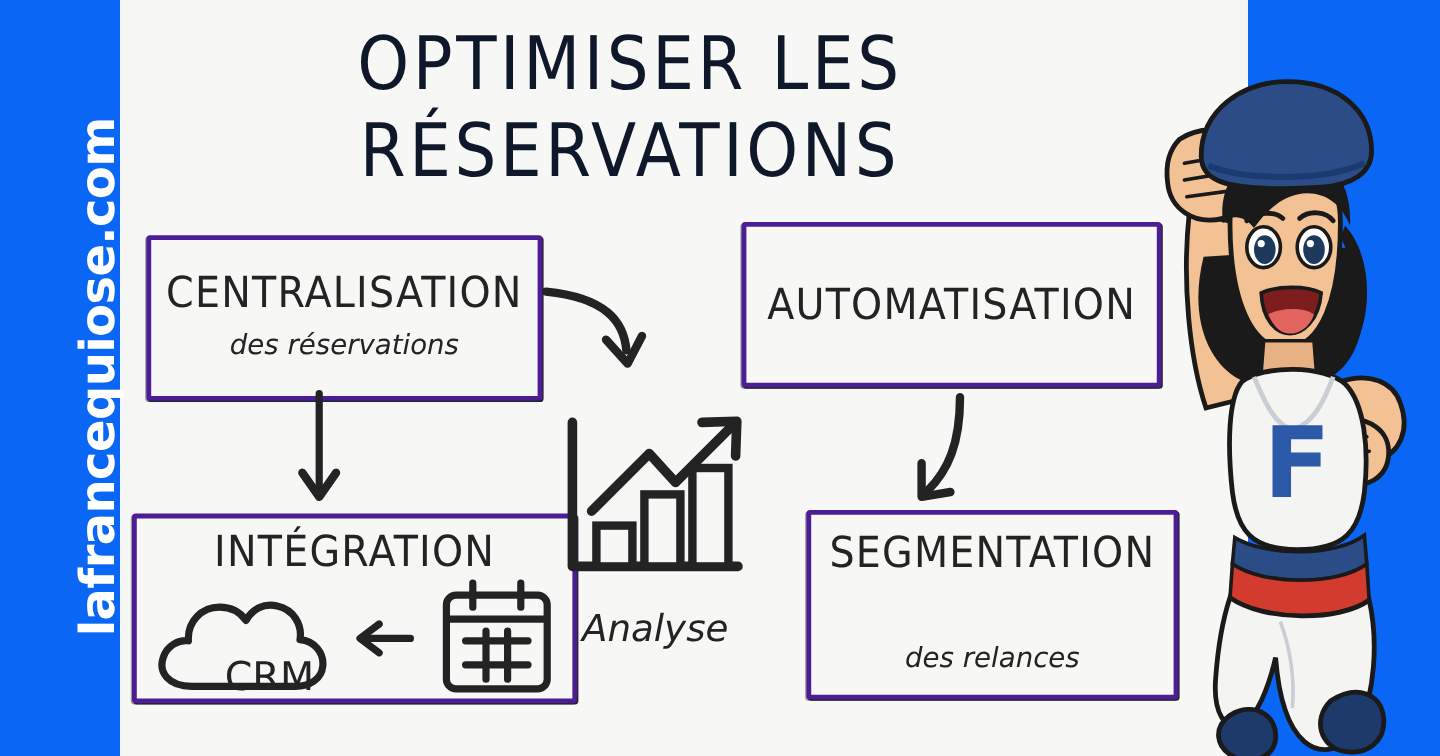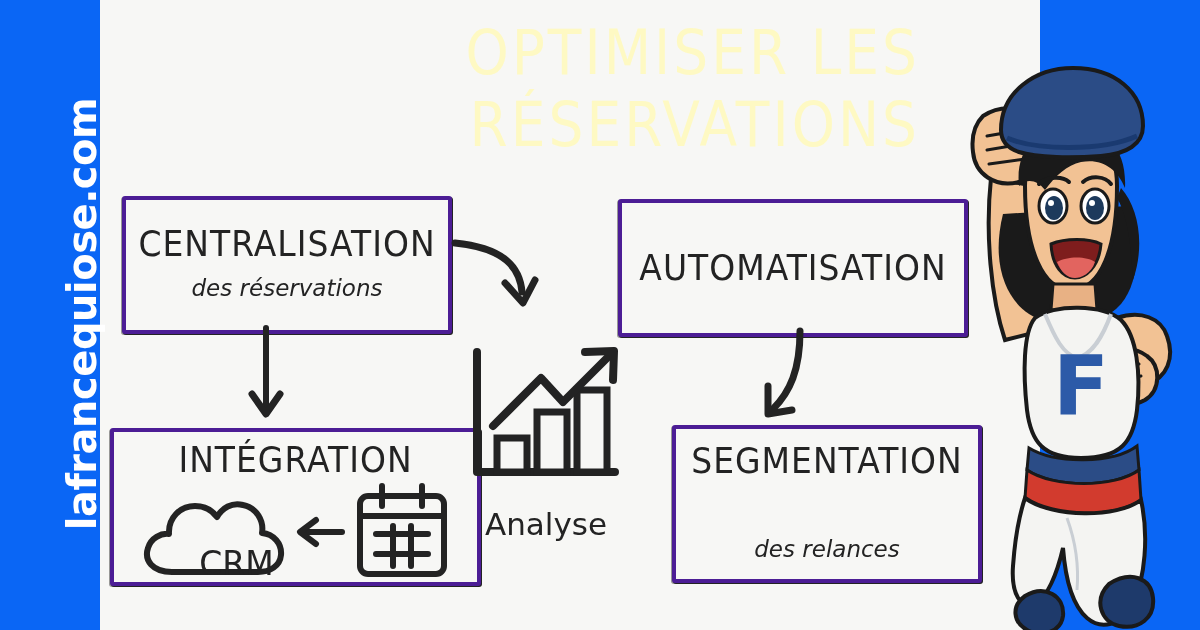--- a/index.html
+++ b/index.html
@@ -22,22 +22,22 @@
     color:#FFFFFF;
     font-family:"DejaVu Sans", sans-serif;
     font-weight:bold;font-size:40px;letter-spacing:-0.5px;
     text-align:center;line-height:64px;
     z-index:7;white-space:nowrap;
   }
 
   
   .title{
     position:absolute;left:130px;top:22px;width:790px;
-    text-align:right;z-index:4;
-    color:#fef9c3;
+    text-align:center;z-index:4;
+    color:#0f172a;
     font-family:"DejaVu Sans", sans-serif;
     font-weight:normal;
   }
   .title-l1,.title-l2{
     display:block;font-size:55px;line-height:62px;letter-spacing:3px;
     font-weight:500;
     transform:scaleY(1.12);
   }
   .title-l2{margin-top:10px;}
 
@@ -55,40 +55,40 @@
     font-weight:500;transform:scaleY(1.08);
     white-space:nowrap;
   }
   .box .sub{
     font-size:23px;line-height:34px;margin-top:9px;
     font-style:italic;font-weight:500;
     white-space:nowrap;
   }
 
   #box-centralisation{left:122px;top:196px;width:322px;height:130px;}
-  #box-automatisation{left:618px;top:199px;width:342px;height:130px;}
+  #box-automatisation{left:618px;top:185px;width:342px;height:130px;}
   #box-integration{left:110px;top:428px;width:371px;height:158px;
     justify-content:flex-start;padding-top:10px;box-sizing:border-box;}
   #box-segmentation{left:672px;top:425px;width:302px;height:150px;gap:44px;}
 
   
-  .integ-row{display:flex;align-items:center;justify-content:flex-end;gap:4px;margin-top:2px;}
+  .integ-row{display:flex;align-items:center;justify-content:flex-end;gap:16px;margin-top:2px;}
   .crm-text{
     position:absolute;left:40px;top:60px;width:118px;text-align:center;
     font-size:33px;font-weight:500;color:#232323;letter-spacing:0px;
   }
   .cloud-wrap{position:relative;width:150px;height:96px;}
 
   
   .arrows{position:absolute;left:0;top:0;width:1200px;height:630px;z-index:5;pointer-events:none;}
 
   
   .analytics{position:absolute;left:446px;top:338px;width:200px;z-index:4;text-align:center;}
   .analytics .cap{
-    color:#232323;font-size:31px;line-height:37px;font-weight:500;
+    color:#232323;font-size:31px;line-height:37px;font-style:italic;font-weight:500;
     margin-top:4px;white-space:nowrap;
   }
   .analytics .cap.l2{margin-left:-14px;}
 
   
   .character{position:absolute;left:895px;top:18px;width:300px;height:612px;z-index:8;}
 </style>
 </head>
 <body>
 

